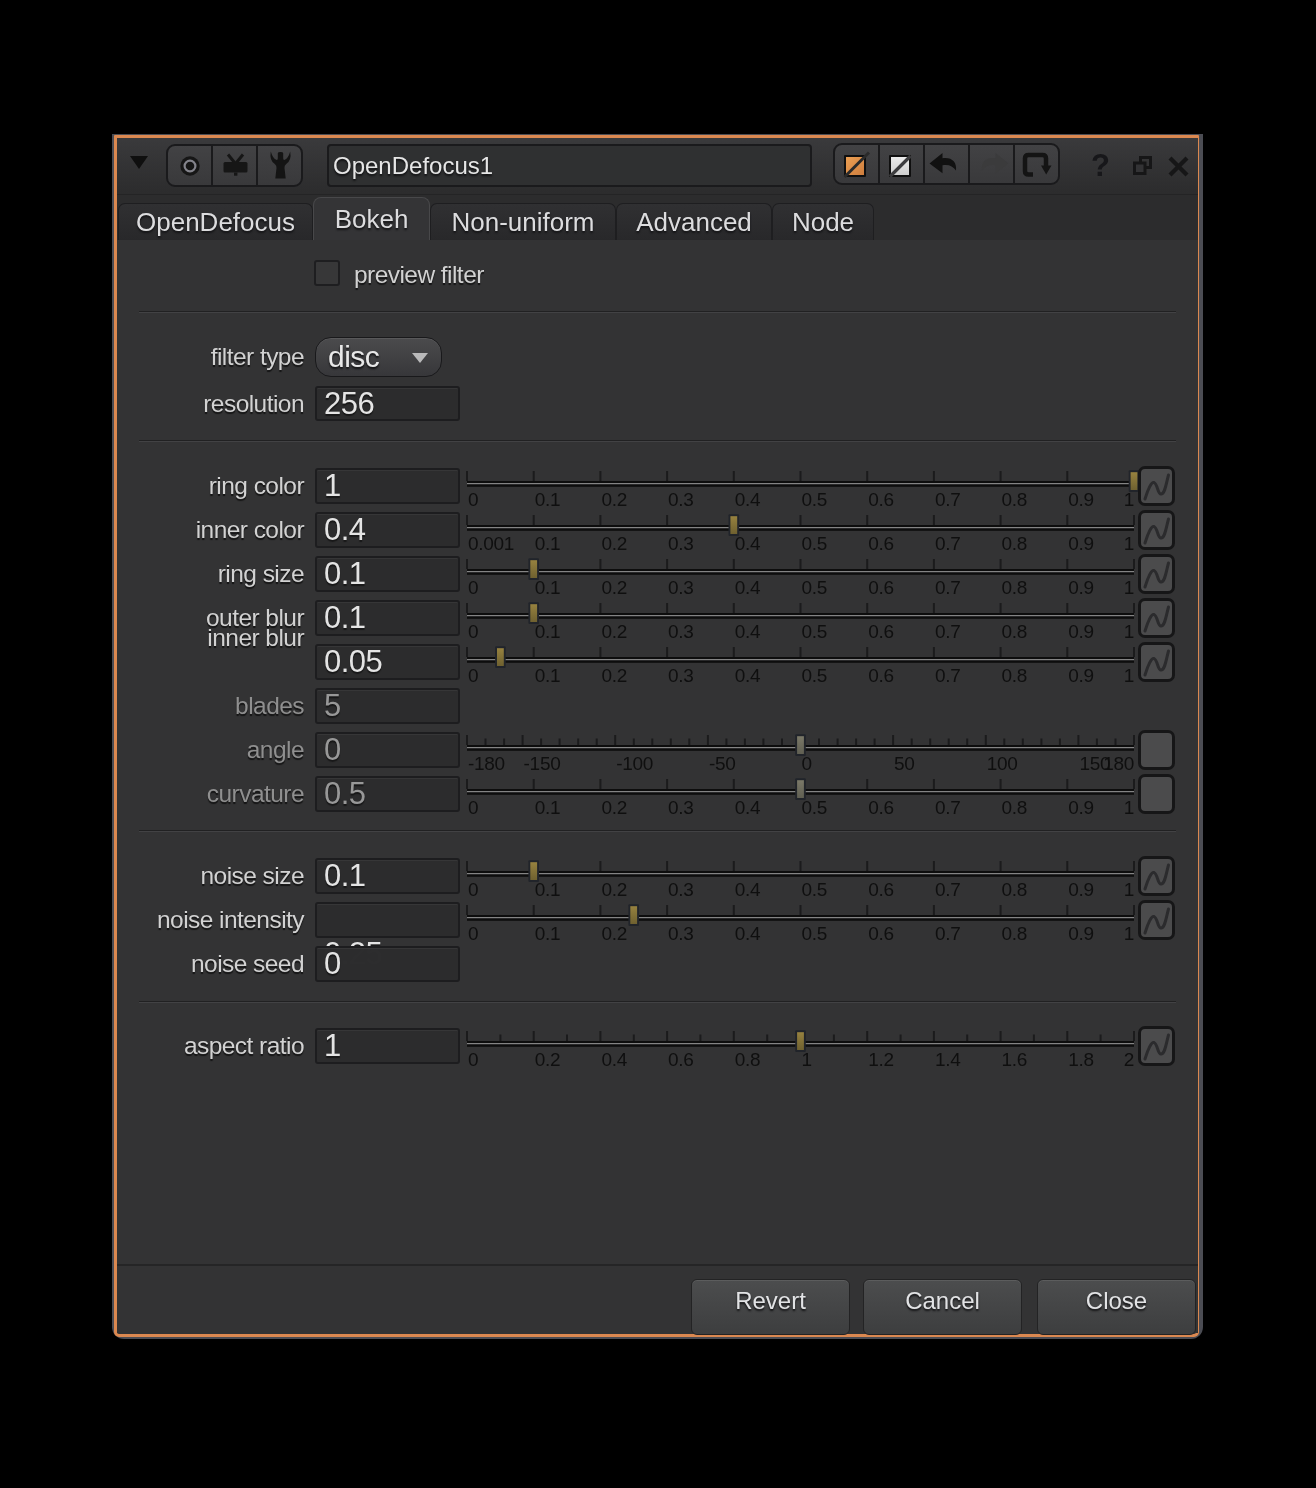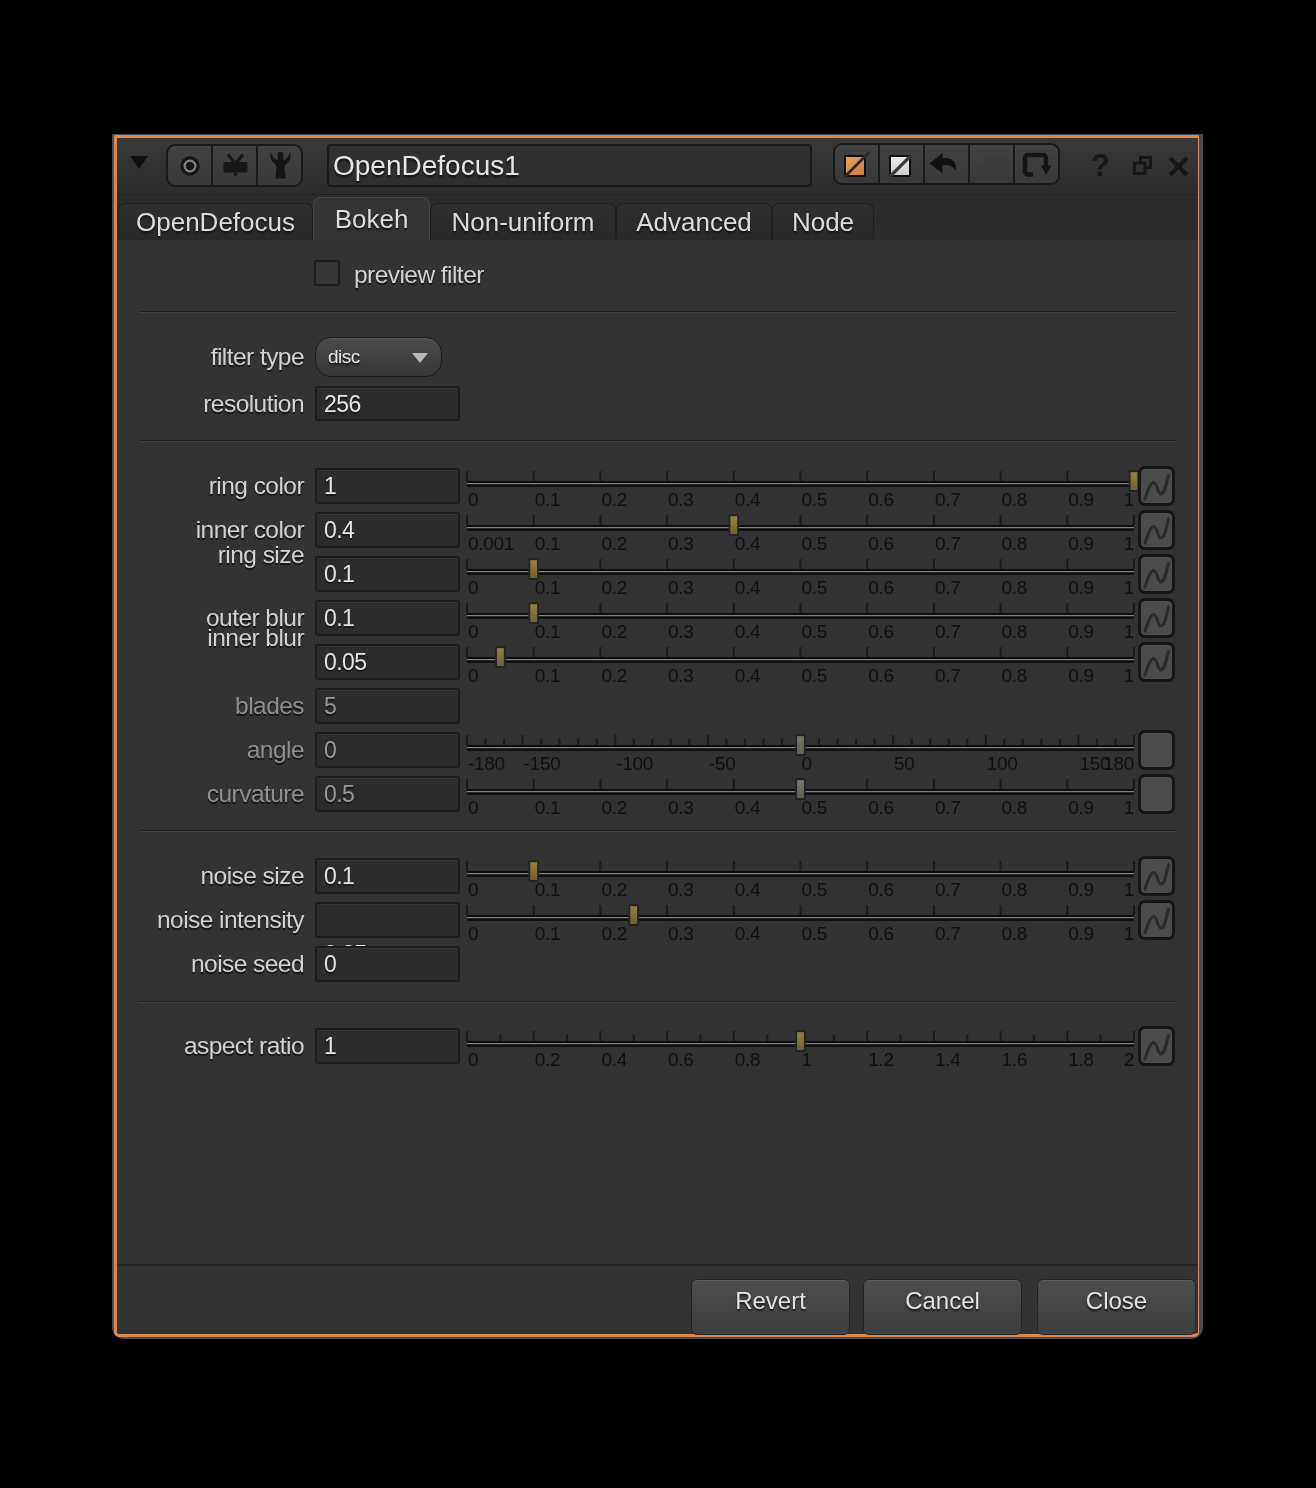--- a/index.html
+++ b/index.html
@@ -21,41 +21,41 @@
 #page    { left:117px; top:240px; width:1081px; height:1024px; background:rgba(51,51,52,0.996); }
 #botbar  { left:117px; top:1264px; width:1081px; height:69px; background:rgba(51,51,52,0.996); border-top:2px solid #252526; }
 
 #tri { left:130px; top:156px; width:0; height:0; border-left:9px solid transparent; border-right:9px solid transparent; border-top:13px solid #0f0f0f; }
 .btngrp { background:linear-gradient(rgba(66,66,68,0.996),rgba(57,57,59,0.996)); border:2px solid #1a1a1c; border-radius:9px; display:flex; }
 #grpL { left:166px; top:144px; width:137px; height:43px; }
 #grpR { left:833px; top:143px; width:227px; height:42px; }
 .cell { flex:1; position:relative; border-right:2px solid #1a1a1c; }
 .cell:last-child { border-right:none; }
 #nameinput { left:327px; top:144px; width:485px; height:43px; background:rgba(47,48,49,0.996); border:2px solid #1a1a1c; border-radius:4px;
-  color:#e6e6e6; font-size:28px; line-height:39px; padding-left:4px; text-shadow:0 2px 2px #101012; }
+  color:#e6e6e6; font-size:24px; line-height:39px; padding-left:4px; text-shadow:0 2px 2px #101012; }
 .swatch { position:absolute; left:8.5px; top:9.5px; width:22.5px; height:22.5px; border:2.5px solid #0f0f0f; border-radius:1px; }
 #help { left:1091px; top:148px; color:#17171a; font-size:31px; font-weight:bold; }
 
 .tab { position:absolute; top:203px; height:37px; background:linear-gradient(rgba(48,48,50,0.996),rgba(40,40,42,0.996)); border:1px solid #1e1e20;
   border-bottom:none; border-radius:7px 7px 0 0; color:#dcdcde; font-size:26px; text-align:center; line-height:36px;
   text-shadow:0 2px 2px #131315; }
 .tabsel { top:197px; height:43px; background:rgba(52,52,54,0.996); border:1px solid #48484a; border-bottom:none; border-radius:8px 8px 0 0;
   line-height:42px; z-index:3; }
 
 .sep { position:absolute; left:139px; width:1037px; height:2px; background:#212122; border-bottom:1px solid rgba(66,66,68,0.996); }
 .lab { position:absolute; left:90px; width:214px; text-align:right; color:#d2d2d2; font-size:24.5px; letter-spacing:-0.55px; line-height:30px;
   text-shadow:0 2px 1px rgba(10,10,10,0.75); }
 .dis { color:#8f8f8f; }
 .ibox { position:absolute; background:rgba(44,44,45,0.996); border:2px solid #1d1d1f; border-radius:3px;
   box-shadow:inset 0 1px 0 rgba(255,255,255,0.05); }
-.val { position:absolute; left:324px; width:130px; color:#e4e4e4; font-size:23px; letter-spacing:-0.55px; line-height:36px; text-shadow:0 2px 1px rgba(10,10,10,0.6); }
+.val { position:absolute; left:324px; width:130px; color:#e4e4e4; font-size:31px; letter-spacing:-0.55px; line-height:36px; text-shadow:0 2px 1px rgba(10,10,10,0.6); }
 .disv { color:#989898; }
 #chk { left:314px; top:260px; width:26px; height:26px; background:rgba(55,55,56,0.996); border:2px solid #1e1e20; border-radius:3px; }
 #combo { left:315px; top:337px; width:127px; height:40px; background:linear-gradient(rgba(75,75,77,0.996),rgba(55,55,58,0.996)); border:1.5px solid #19191b;
-  border-radius:16px; box-shadow:inset 0 1px 0 rgba(255,255,255,0.08); color:#e8e8e8; font-size:19px; letter-spacing:-0.55px; line-height:37px; padding-left:12px;
+  border-radius:16px; box-shadow:inset 0 1px 0 rgba(255,255,255,0.08); color:#e8e8e8; font-size:30px; letter-spacing:-0.55px; line-height:37px; padding-left:12px;
   text-shadow:0 2px 2px #101012; }
 #combo:after { content:''; position:absolute; right:13px; top:15px; width:0; height:0;
   border-left:8px solid transparent; border-right:8px solid transparent; border-top:10px solid #b9b9ba; }
 
 .bbtn { position:absolute; top:1279px; width:159px; height:56px; background:linear-gradient(rgba(76,77,78,0.996),rgba(61,62,63,0.996));
   border:1.5px solid #232324; border-radius:6px; box-shadow:inset 0 1px 0 rgba(255,255,255,0.09);
   color:#e2e3e5; font-size:24px; text-align:center; line-height:42px; text-shadow:0 2px 2px #121214; }
 </style>
 </head>
 <body>
@@ -229,21 +229,21 @@
       <text x="537.6" y="38" font-family="Liberation Sans, sans-serif" font-size="19" letter-spacing="-0.3" fill="#0f0f0f">0.8</text>
       <text x="604.3" y="38" font-family="Liberation Sans, sans-serif" font-size="19" letter-spacing="-0.3" fill="#0f0f0f">0.9</text>
       <text x="670.0" y="38" font-family="Liberation Sans, sans-serif" font-size="19" letter-spacing="-0.3" fill="#0f0f0f" text-anchor="end">1</text>
       <rect x="264.5" y="2.3" width="10.6" height="21.6" fill="#21242a" rx="1"></rect>
       <rect x="266.4" y="4.2" width="6.8" height="17.8" fill="url(#hg)"></rect>
     </svg>
 <svg style="position:absolute;left:1138px;top:510px" width="37" height="40">
       <rect x="1.5" y="1.5" width="34" height="37" rx="5.5" fill="#4b4b4c" stroke="#161617" stroke-width="3"></rect>
       <path d="M7,33 C10,23 13.5,15.5 16,16.5 C20,18.5 19.5,28 23,28 C27,28 28,18 30.5,9" fill="none" stroke="#2b2b2d" stroke-width="3" stroke-linecap="round"></path>
     </svg>
-<div class="lab" style="top:540px">ring size</div>
+<div class="lab" style="top:559px">ring size</div>
 <div class="ibox" style="left:315px;top:556px;width:145px;height:36px"></div>
 <div class="val" style="top:556px">0.1</div>
 <svg style="position:absolute;left:464px;top:556px;overflow:visible" width="690" height="42">
       <line x1="3.0" y1="3" x2="3.0" y2="13" stroke="#1b1b1c" stroke-width="2"></line>
       <line x1="69.7" y1="3" x2="69.7" y2="13" stroke="#1b1b1c" stroke-width="2"></line>
       <line x1="136.4" y1="3" x2="136.4" y2="13" stroke="#1b1b1c" stroke-width="2"></line>
       <line x1="203.1" y1="3" x2="203.1" y2="13" stroke="#1b1b1c" stroke-width="2"></line>
       <line x1="269.8" y1="3" x2="269.8" y2="13" stroke="#1b1b1c" stroke-width="2"></line>
       <line x1="336.5" y1="3" x2="336.5" y2="13" stroke="#1b1b1c" stroke-width="2"></line>
       <line x1="403.2" y1="3" x2="403.2" y2="13" stroke="#1b1b1c" stroke-width="2"></line>

